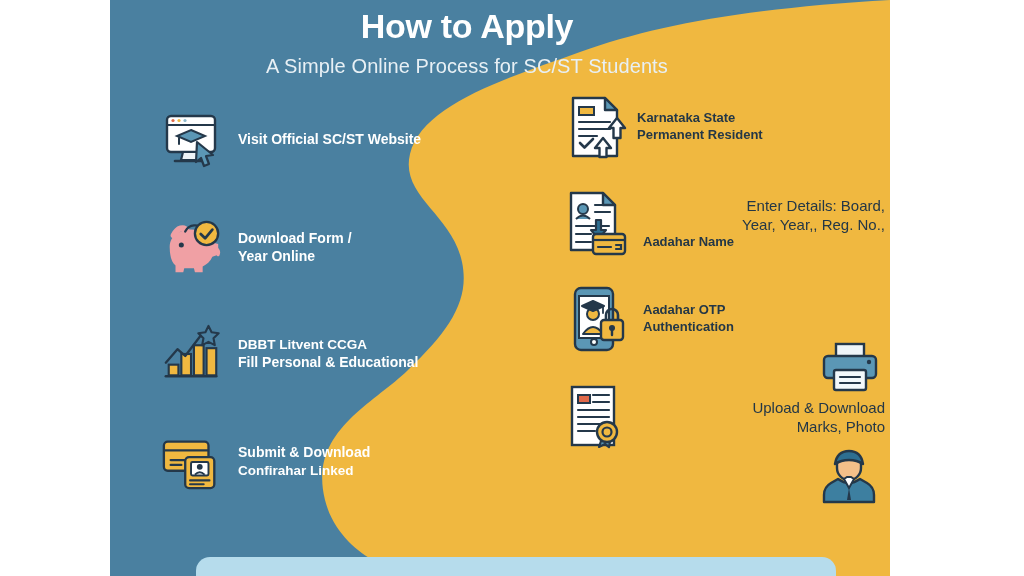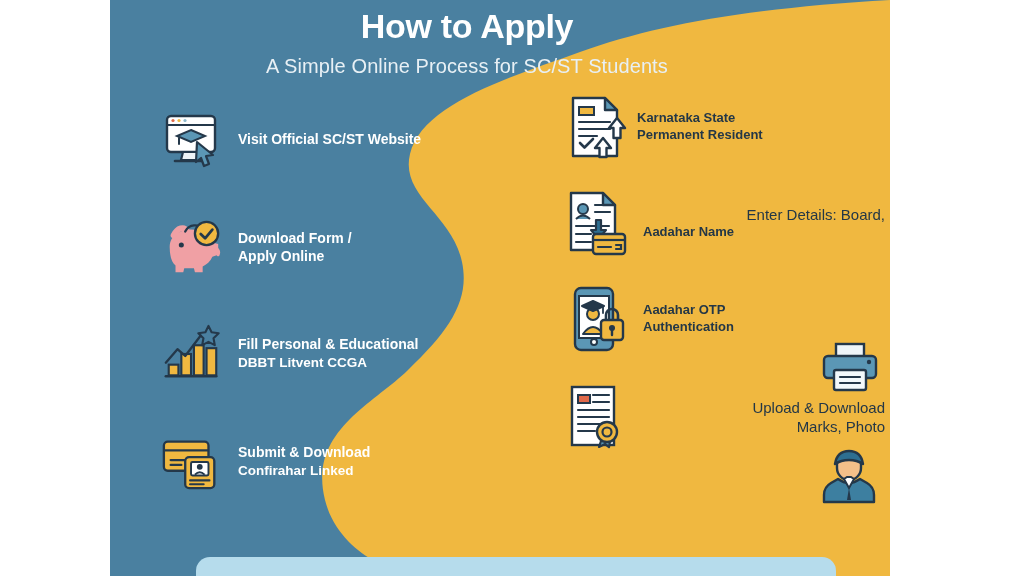--- a/index.html
+++ b/index.html
@@ -173,39 +173,39 @@
           <path d="M14 18 C18 10 25 8 28 14" fill="none" stroke="#f0a0a4" stroke-width="6" stroke-linecap="round"></path>
           <circle cx="22" cy="28" r="2.6" fill="#24384a"></circle>
           <path d="M56 30 q6 3 4 8" fill="none" stroke="#f0a0a4" stroke-width="3" stroke-linecap="round"></path>
           <path d="M26 14 C30 6 40 6 45 12" fill="none" stroke="#24384a" stroke-width="2.4" stroke-linecap="round"></path>
           <circle cx="48" cy="16" r="12" fill="#f0b840" stroke="#24384a" stroke-width="2.4"></circle>
           <path d="M42 16.5 L46.5 21 L54 12" fill="none" stroke="#24384a" stroke-width="2.8" stroke-linecap="round" stroke-linejoin="round"></path>
         </svg>
       </div>
       <div class="step-text">
         <p class="step-line l-main">Download Form /</p>
-        <p class="step-line l-main">Apply Online</p>
+        <p class="step-line l-main">Year Online</p>
       </div>
     </div>
 
     <div class="step" style="margin-bottom:44px;">
       <div class="step-icon">
         <svg width="66" height="62" viewBox="0 0 66 62">
           <path d="M6 54 H58" stroke="#24384a" stroke-width="2.6" stroke-linecap="round"></path>
           <rect x="9" y="42" width="10" height="11" fill="#f0b840" stroke="#24384a" stroke-width="2.2"></rect>
           <rect x="22" y="31" width="10" height="22" fill="#f0b840" stroke="#24384a" stroke-width="2.2"></rect>
           <rect x="35" y="22" width="10" height="31" fill="#f0b840" stroke="#24384a" stroke-width="2.2"></rect>
           <rect x="48" y="25" width="10" height="28" fill="#f0b840" stroke="#24384a" stroke-width="2.2"></rect>
           <path d="M6 40 L18 26 L26 33 L42 12" fill="none" stroke="#24384a" stroke-width="2.4" stroke-linecap="round" stroke-linejoin="round"></path>
           <path d="M50 2 l3.2 6.6 7.3 1 -5.3 5.1 1.3 7.2 -6.5-3.4 -6.5 3.4 1.3-7.2 -5.3-5.1 7.3-1 Z" fill="none" stroke="#24384a" stroke-width="2.2" stroke-linejoin="round"></path>
         </svg>
       </div>
       <div class="step-text">
+        <p class="step-line l-sub">DBBT Litvent CCGA</p>
         <p class="step-line l-main">Fill Personal &amp; Educational</p>
-        <p class="step-line l-sub">DBBT Litvent CCGA</p>
       </div>
     </div>
 
     <div class="step">
       <div class="step-icon">
         <svg width="66" height="62" viewBox="0 0 66 62">
           <rect x="4" y="10" width="46" height="30" rx="4" fill="#f0b840" stroke="#24384a" stroke-width="2.4"></rect>
           <path d="M4 19 H50" stroke="#24384a" stroke-width="2.4"></path>
           <path d="M11 29 H27" stroke="#24384a" stroke-width="2.4" stroke-linecap="round"></path>
           <path d="M11 34 H22" stroke="#24384a" stroke-width="2.4" stroke-linecap="round"></path>
@@ -261,20 +261,21 @@
           <path d="M11 52 H26" stroke="#24384a" stroke-width="2.2" stroke-linecap="round"></path>
           <path d="M36 30 v10 h5 l-7.5 9 L26 40 h5 V30 Z" fill="#2e6f91" stroke="#24384a" stroke-width="2.2" stroke-linejoin="round"></path>
           <rect x="28" y="44" width="32" height="20" rx="3" fill="#f0b840" stroke="#24384a" stroke-width="2.4"></rect>
           <path d="M28 50 H60" stroke="#24384a" stroke-width="2.2"></path>
           <path d="M33 57 H46" stroke="#24384a" stroke-width="2.2" stroke-linecap="round"></path>
           <path d="M51 55 h5 v4 h-5" fill="none" stroke="#24384a" stroke-width="2.2" stroke-linecap="round"></path>
         </svg>
       </div>
       <div class="step-text">
         <p class="step-line r-main">Enter Details: Board,</p>
+        <p class="step-line r-main">Year, Year,, Reg. No.,</p>
         <p class="step-line r-sub">Aadahar Name</p>
       </div>
     </div>
 
     <div class="step" style="margin-bottom:34px;">
       <div class="step-icon">
         <svg width="64" height="66" viewBox="0 0 64 66">
           <rect x="10" y="2" width="38" height="62" rx="6" fill="#5b97b5" stroke="#24384a" stroke-width="2.4"></rect>
           <rect x="14" y="10" width="30" height="42" fill="#ffffff" stroke="#24384a" stroke-width="2"></rect>
           <circle cx="29" cy="56" r="3" fill="#ffffff" stroke="#24384a" stroke-width="2"></circle>

